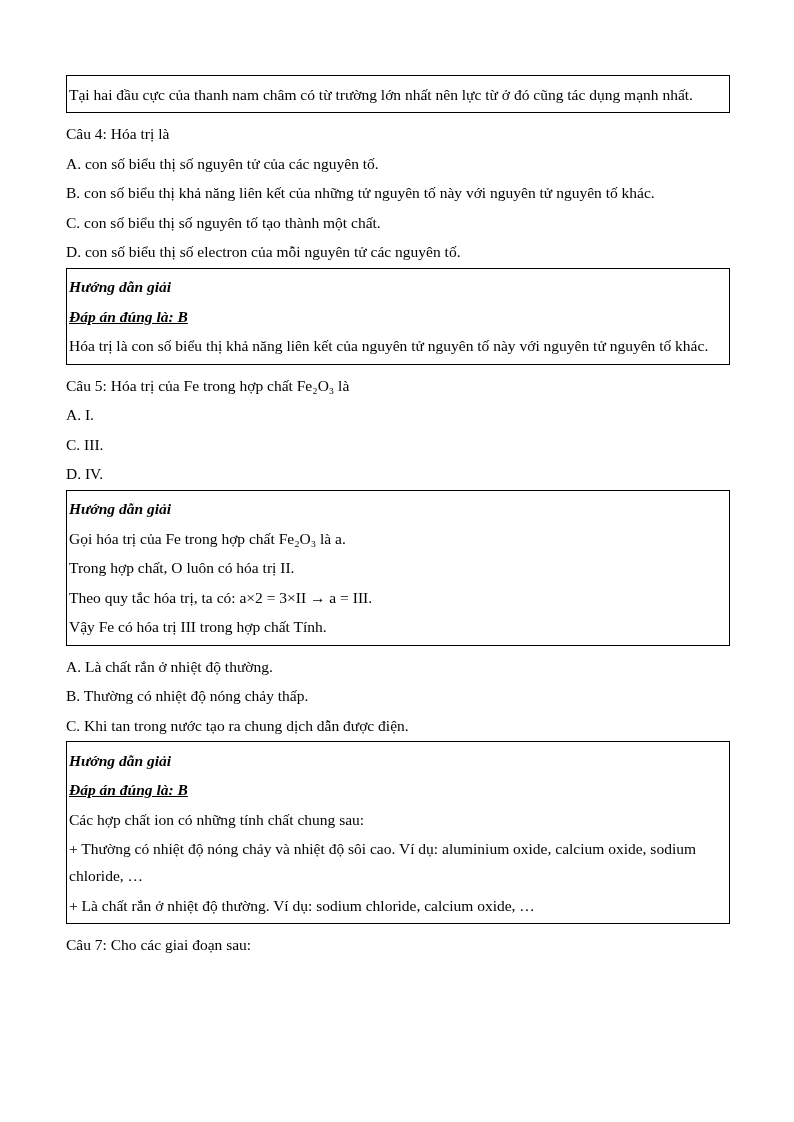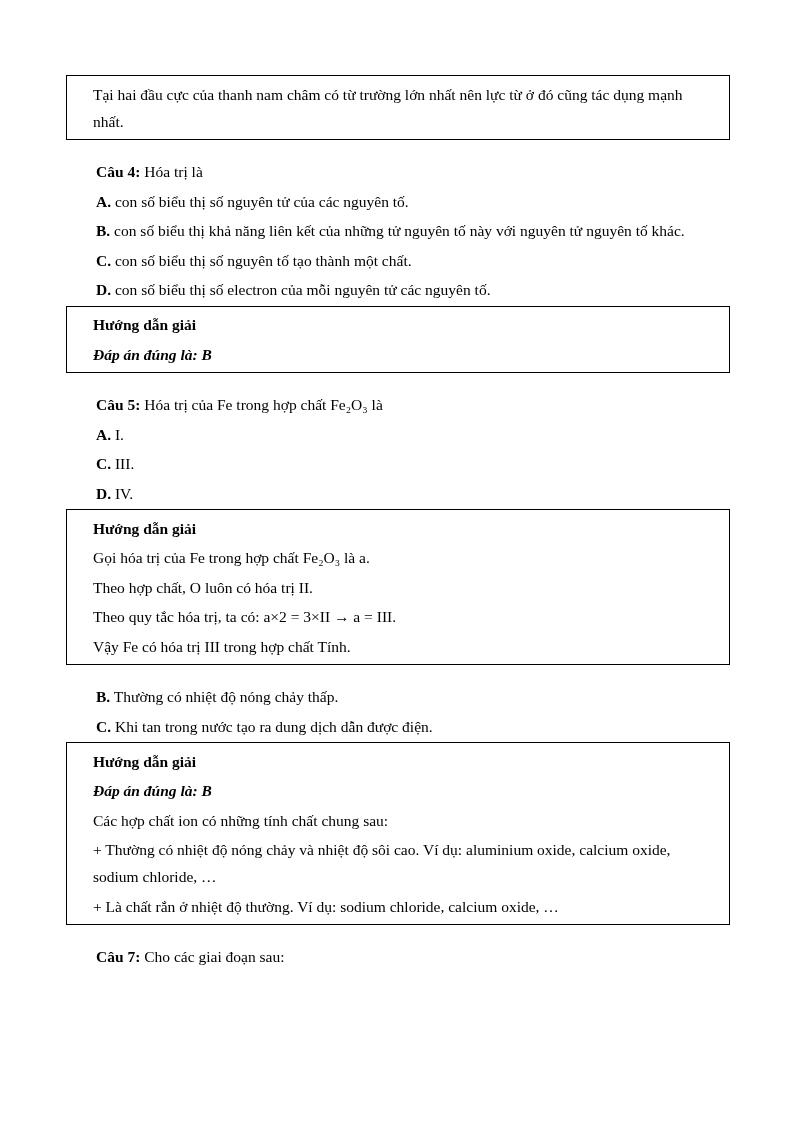--- a/index.html
+++ b/index.html
@@ -17,32 +17,34 @@
     font-family: "Liberation Serif", "DejaVu Serif", serif;
     font-size: 15.5px;
     color: #000000;
     overflow: hidden;
   }
   p {
     margin: 2.5px 0;
     line-height: 27px;
     white-space: pre-wrap;
   }
-  b { font-weight: bold; margin-left: 30px; }
+  b { font-weight: normal; }
   .box {
     border: 1.6px solid #000000;
-    padding: 2px 26px;
-    margin: 2px 0 18px 0;
+    padding: 2px 2px;
+    margin: 2px 0 7px 0;
   }
   .sol-title {
     font-weight: bold;
+    font-style: italic;
   }
   .sol-answer {
     font-weight: bold;
     font-style: italic;
+    text-decoration: underline;
   }
 </style>
 </head>
 <body>
 
 <div class="page">
 
   <div class="box">
     <p>Tại hai đầu cực của thanh nam châm có từ trường lớn nhất nên lực từ ở đó cũng tác dụng mạnh nhất.</p>
   </div>
@@ -50,39 +52,41 @@
   <p><b>Câu 4:</b><span> Hóa trị là</span></p>
 
   <p><b>A.</b><span> con số biểu thị số nguyên tử của các nguyên tố.</span></p>
   <p><b>B.</b><span> con số biểu thị khả năng liên kết của những tử nguyên tố này với nguyên tử nguyên tố khác.</span></p>
   <p><b>C.</b><span> con số biểu thị số nguyên tố tạo thành một chất.</span></p>
   <p><b>D.</b><span> con số biểu thị số electron của mỗi nguyên tử các nguyên tố.</span></p>
 
   <div class="box">
     <p class="sol-title">Hướng dẫn giải</p>
     <p class="sol-answer">Đáp án đúng là: B</p>
+    <p>Hóa trị là con số biểu thị khả năng liên kết của nguyên tử nguyên tố này với nguyên tử nguyên tố khác.</p>
   </div>
 
   <p><b>Câu 5:</b><span> Hóa trị của Fe trong hợp chất Fe₂O₃ là</span></p>
 
   <p><b>A.</b><span> I.</span></p>
   <p><b>C.</b><span> III.</span></p>
   <p><b>D.</b><span> IV.</span></p>
 
   <div class="box">
     <p class="sol-title">Hướng dẫn giải</p>
     <p>Gọi hóa trị của Fe trong hợp chất Fe₂O₃ là a.</p>
-    <p>Theo hợp chất, O luôn có hóa trị II.</p>
+    <p>Trong hợp chất, O luôn có hóa trị II.</p>
     <p>Theo quy tắc hóa trị, ta có: a×2 = 3×II → a = III.</p>
     <p>Vậy Fe có hóa trị III trong hợp chất Tính.</p>
   </div>
 
 
+  <p><b>A.</b><span> Là chất rắn ở nhiệt độ thường.</span></p>
   <p><b>B.</b><span> Thường có nhiệt độ nóng chảy thấp.</span></p>
-  <p><b>C.</b><span> Khi tan trong nước tạo ra dung dịch dẫn được điện.</span></p>
+  <p><b>C.</b><span> Khi tan trong nước tạo ra chung dịch dẫn được điện.</span></p>
 
   <div class="box">
     <p class="sol-title">Hướng dẫn giải</p>
     <p class="sol-answer">Đáp án đúng là: B</p>
     <p>Các hợp chất ion có những tính chất chung sau:</p>
     <p>+ Thường có nhiệt độ nóng chảy và nhiệt độ sôi cao. Ví dụ: aluminium oxide, calcium oxide, sodium chloride, …</p>
     <p>+ Là chất rắn ở nhiệt độ thường. Ví dụ: sodium chloride, calcium oxide, …</p>
   </div>
 
   <p><b>Câu 7:</b><span> Cho các giai đoạn sau:</span></p>

